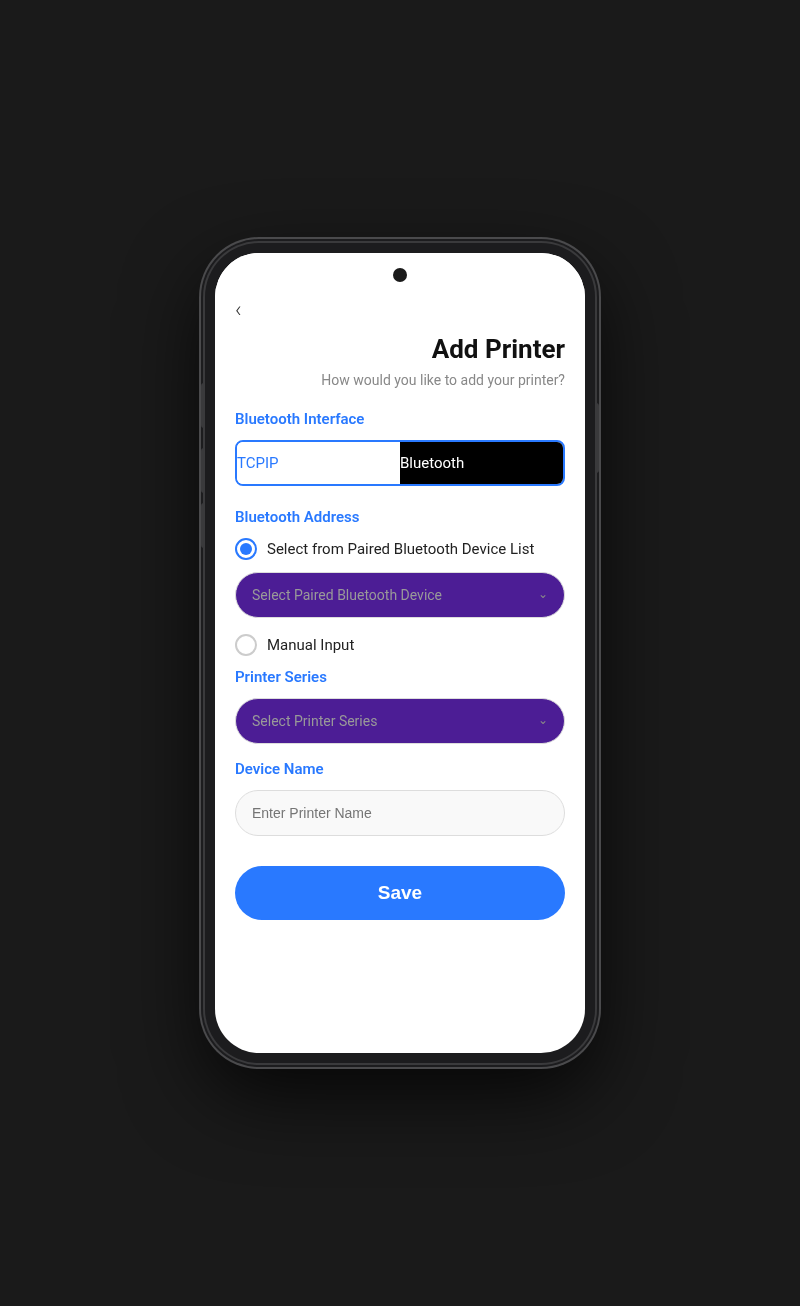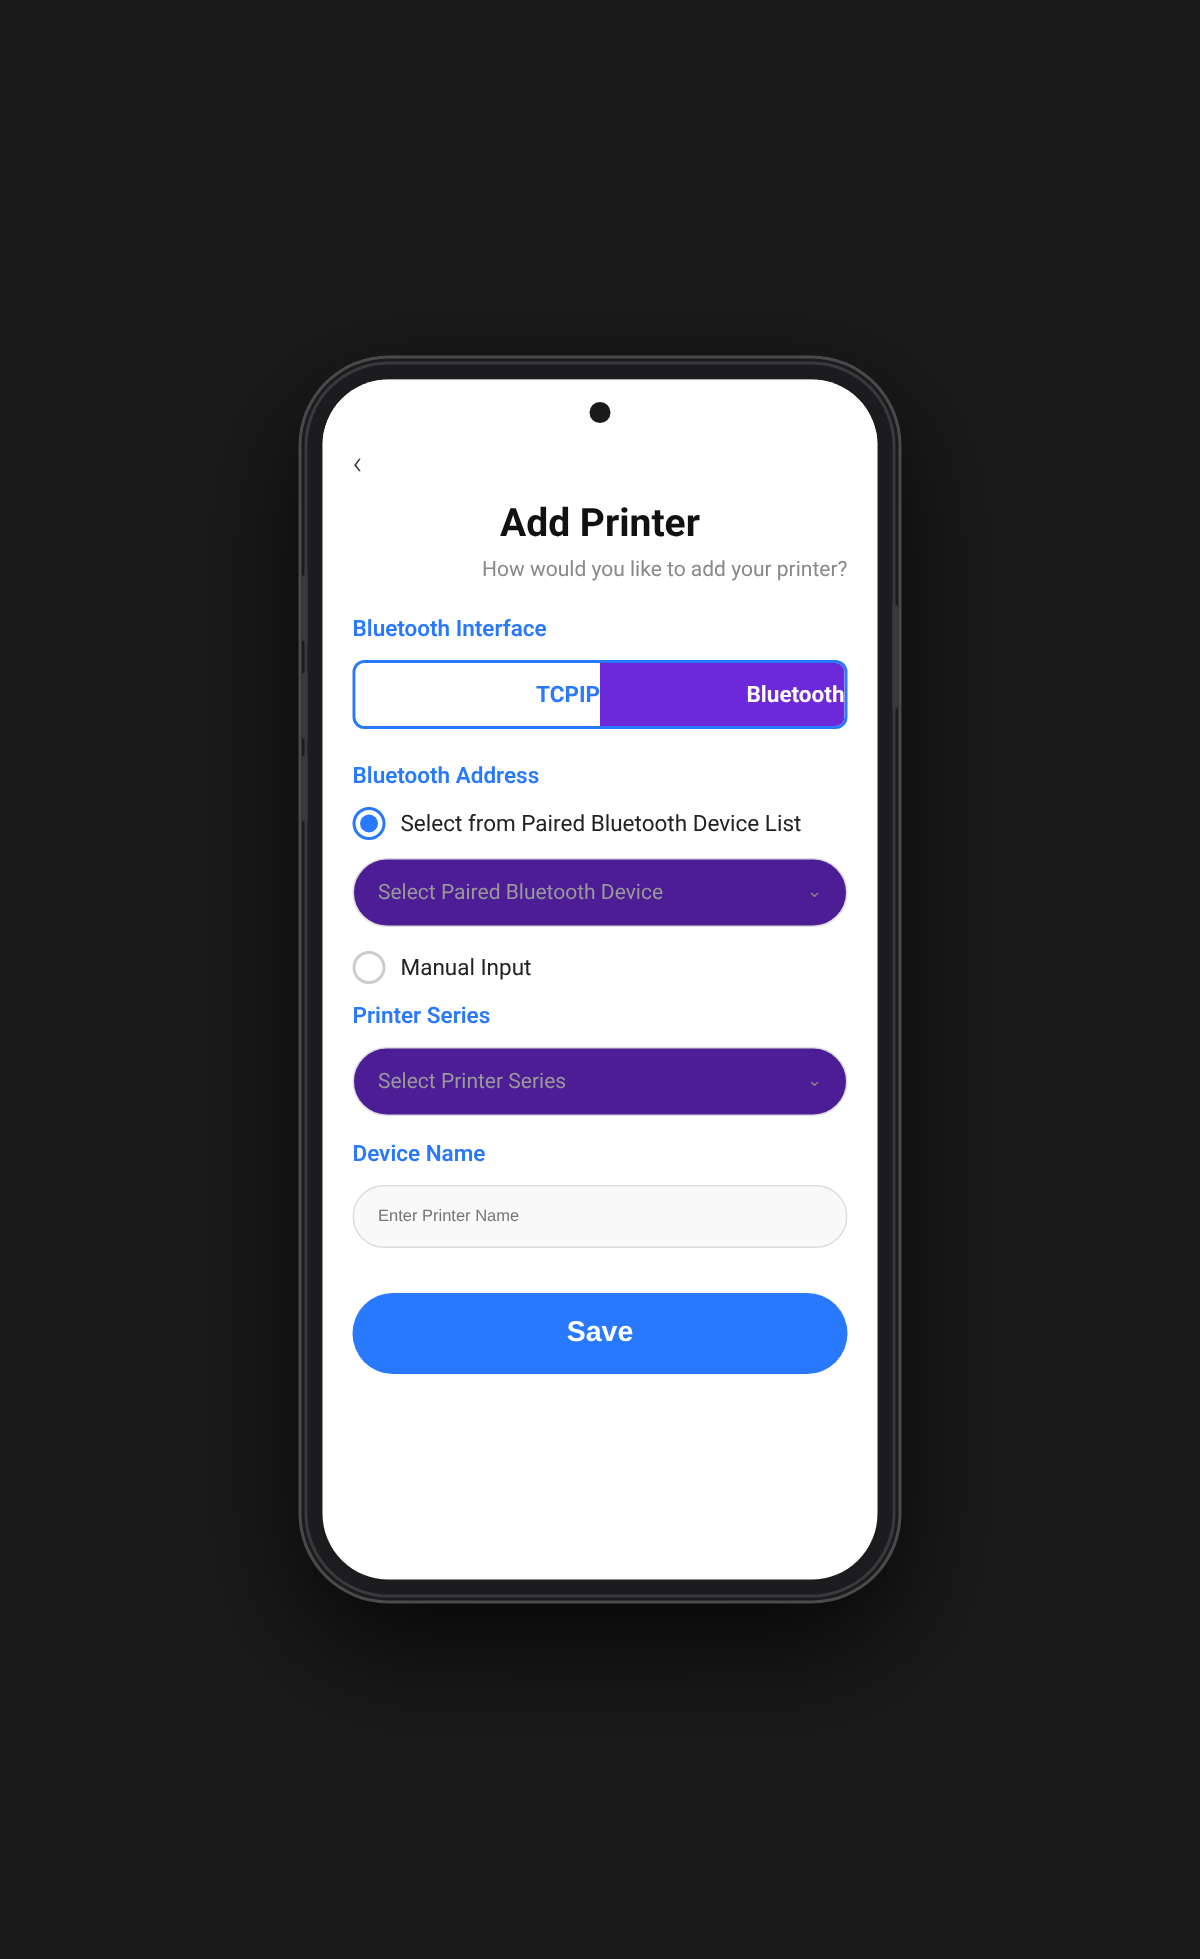--- a/index.html
+++ b/index.html
@@ -100,21 +100,21 @@
     .back-arrow {
       font-size: 22px;
       color: #333;
       font-weight: 300;
     }
 
     
     .page-title {
       font-size: 26px;
       font-weight: 700;
-      text-align: center;
+      text-align: right;
       color: #111;
       margin-bottom: 8px;
     }
     .page-subtitle {
       font-size: 14px;
       color: #888;
       text-align: right;
       margin-bottom: 22px;
     }
 
@@ -130,31 +130,31 @@
     .tab-group {
       display: flex;
       border: 2px solid #2979ff;
       border-radius: 8px;
       overflow: hidden;
       margin-bottom: 22px;
     }
     .tab-item {
       flex: 1;
       padding: 12px 0;
-      text-align: right;
+      text-align: left;
       font-size: 15px;
-      font-weight: 700;
+      font-weight: 400;
       cursor: pointer;
     }
     .tab-item.inactive {
       background: #fff;
       color: #2979ff;
     }
     .tab-item.active {
-      background: #6d28d9;
+      background: #000000;
       color: #fff;
     }
 
     
     .radio-option {
       display: flex;
       align-items: center;
       gap: 10px;
       margin-bottom: 12px;
       cursor: pointer;
@@ -230,21 +230,21 @@
       color: #aaa;
     }
 
     
     .text-input-field {
       width: 100%;
       padding: 14px 16px;
       border: 1.5px solid #ddd;
       border-radius: 28px;
       background: #f9f9f9;
-      font-size: 11px;
+      font-size: 14px;
       color: #999;
       outline: none;
       margin-bottom: 20px;
     }
 
     
     .save-btn {
       width: 100%;
       padding: 16px;
       background: #2979ff;

